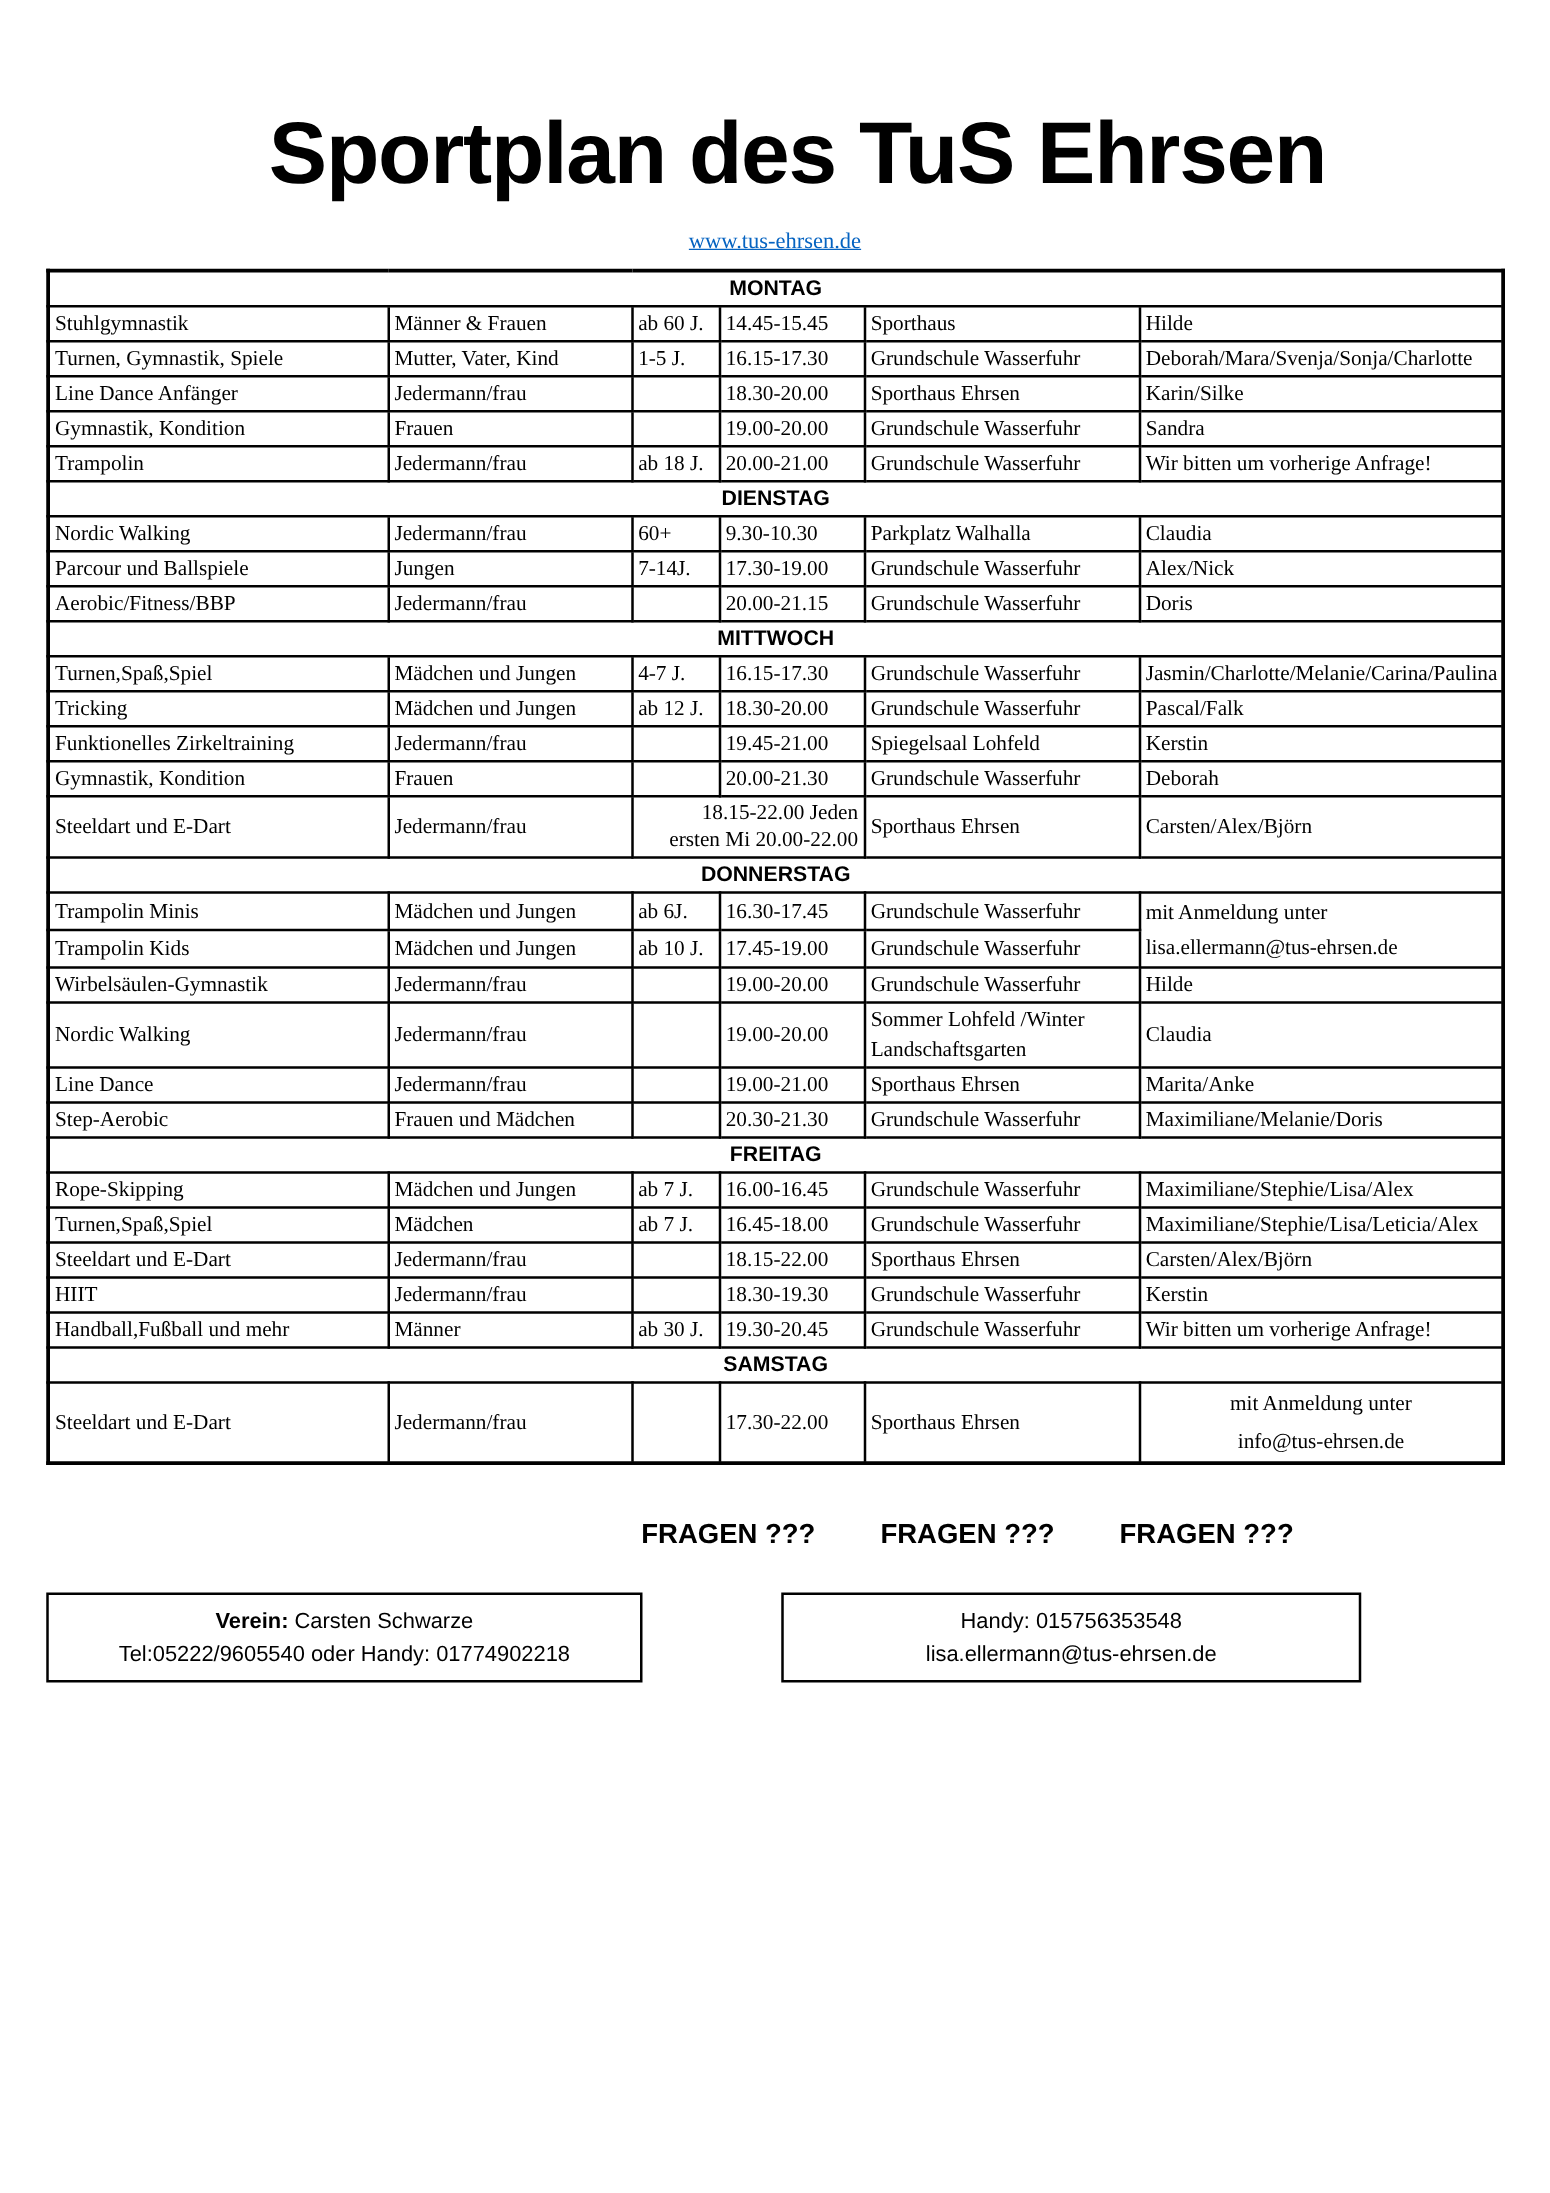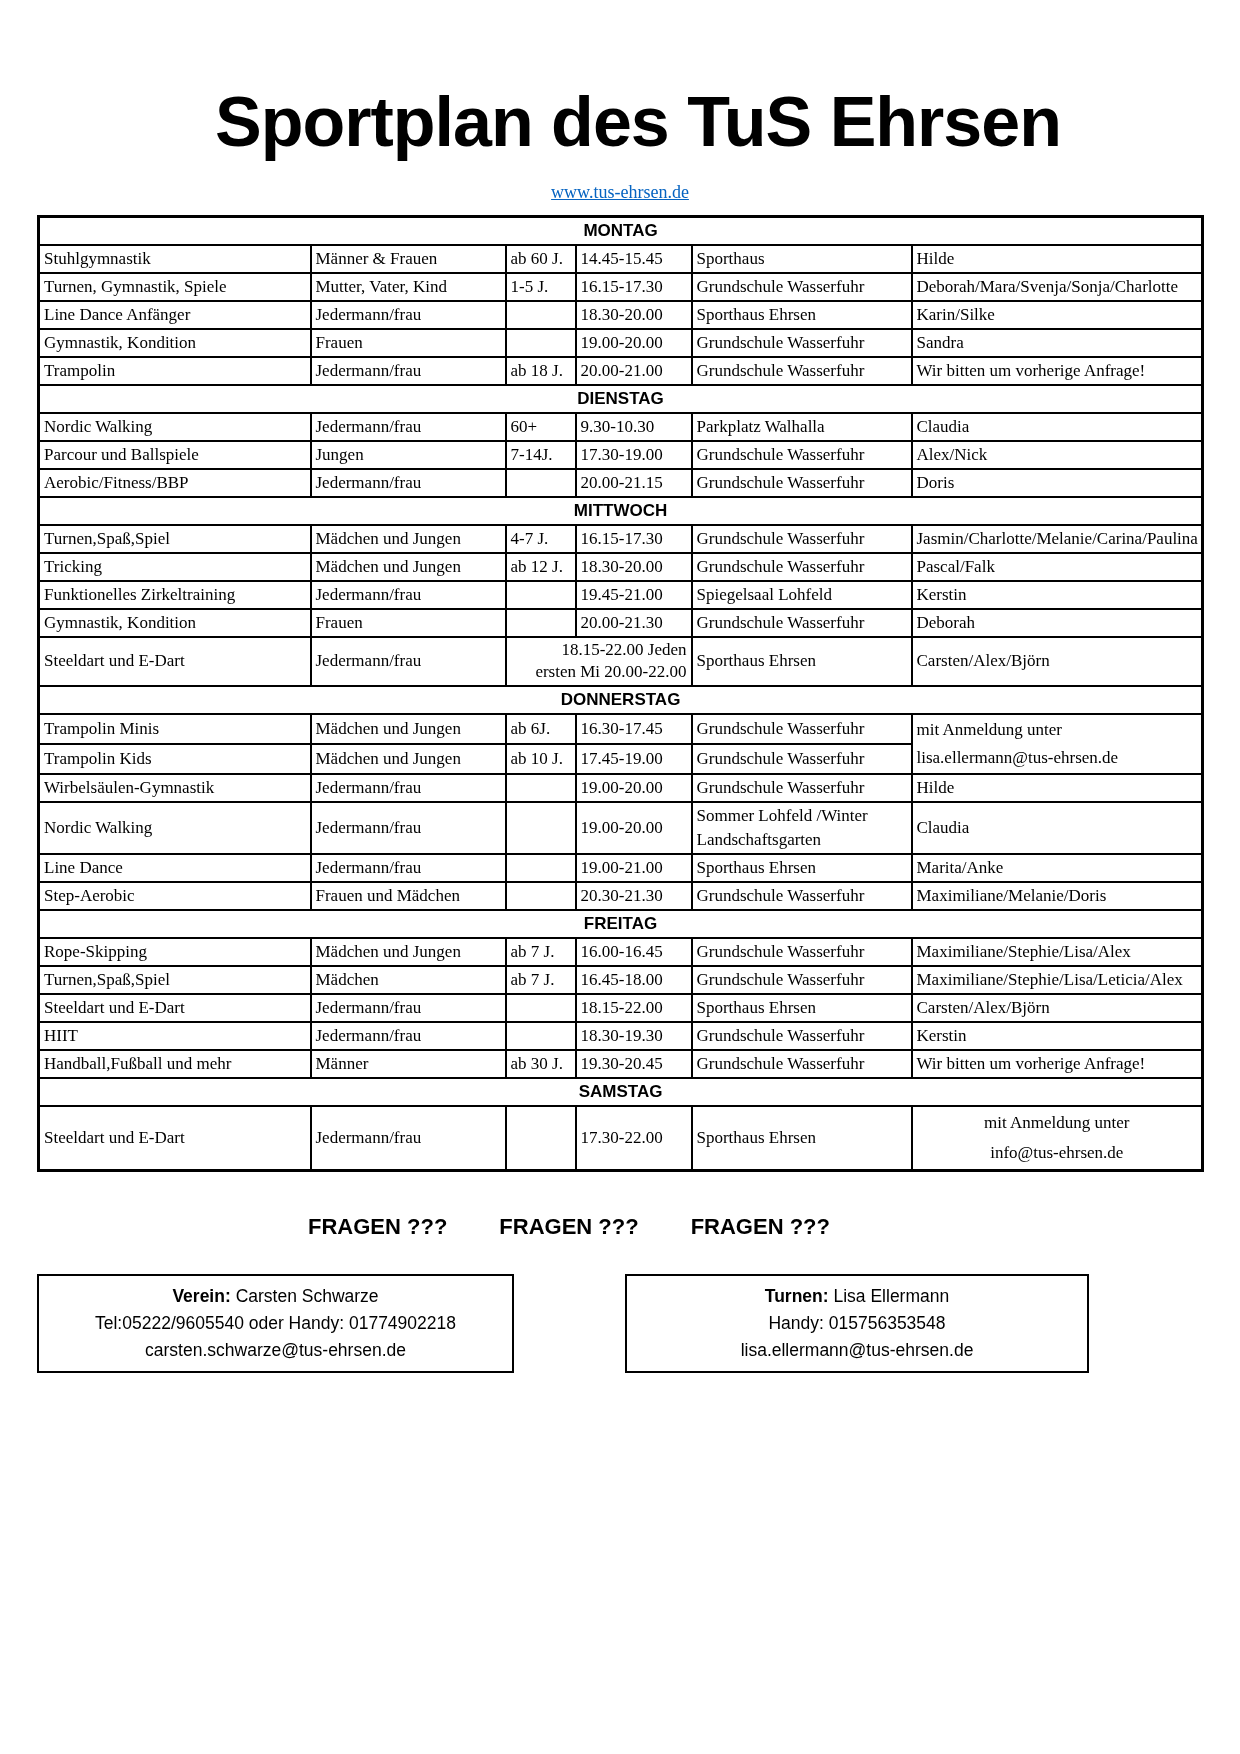--- a/index.html
+++ b/index.html
@@ -30,21 +30,21 @@
     font-weight:bold;font-size:21px;height:30px;white-space:nowrap;
   }
   td.c-small{font-size:12.5px;}
   td.c-medium{font-size:15px;}
   td.merged-time{text-align:right;font-size:15.5px;white-space:normal;line-height:1.35;}
   td.loc-lines{font-size:15px;white-space:normal;line-height:1.4;border-radius:20px;}
   td.contact-multi{white-space:normal;line-height:1.65;}
   td.contact-center{text-align:center;white-space:normal;line-height:1.75;}
   .fragen-row{
     display:flex;gap:52px;margin:42px 0 0 308px;
-    font-family:"Liberation Sans", sans-serif;font-weight:bold;font-size:22px;
+    font-family:"Liberation Sans", sans-serif;font-weight:bold;font-size:22px;justify-content:center;
   }
   .boxes-row{display:flex;margin:34px 0 0 37px;}
   .contact-box{
     border:2px solid #000;text-align:center;
     font-family:"Liberation Sans", sans-serif;font-size:17.5px;
     line-height:1.55;padding:7px 4px;
   }
   .contact-box .lbl{font-weight:bold;}
   .box-verein{width:465px;}
   .box-spacer{width:111px;}
@@ -303,21 +303,19 @@
 <div class="fragen-row">
   <span>FRAGEN ???</span>
   <span>FRAGEN ???</span>
   <span>FRAGEN ???</span>
 </div>
 
 <div class="boxes-row">
   <div class="contact-box box-verein">
     <div><span class="lbl">Verein:</span><span> Carsten Schwarze</span></div>
     <div>Tel:05222/9605540 oder Handy: 01774902218</div>
-    <div>carsten.schwarze@tus-ehrsen.de</div>
   </div>
   <div class="box-spacer"></div>
   <div class="contact-box box-turnen">
-    <div><span class="lbl">Turnen:</span><span> Lisa Ellermann</span></div>
     <div>Handy: 015756353548</div>
     <div>lisa.ellermann@tus-ehrsen.de</div>
   </div>
 </div>
 
 </body></html>

